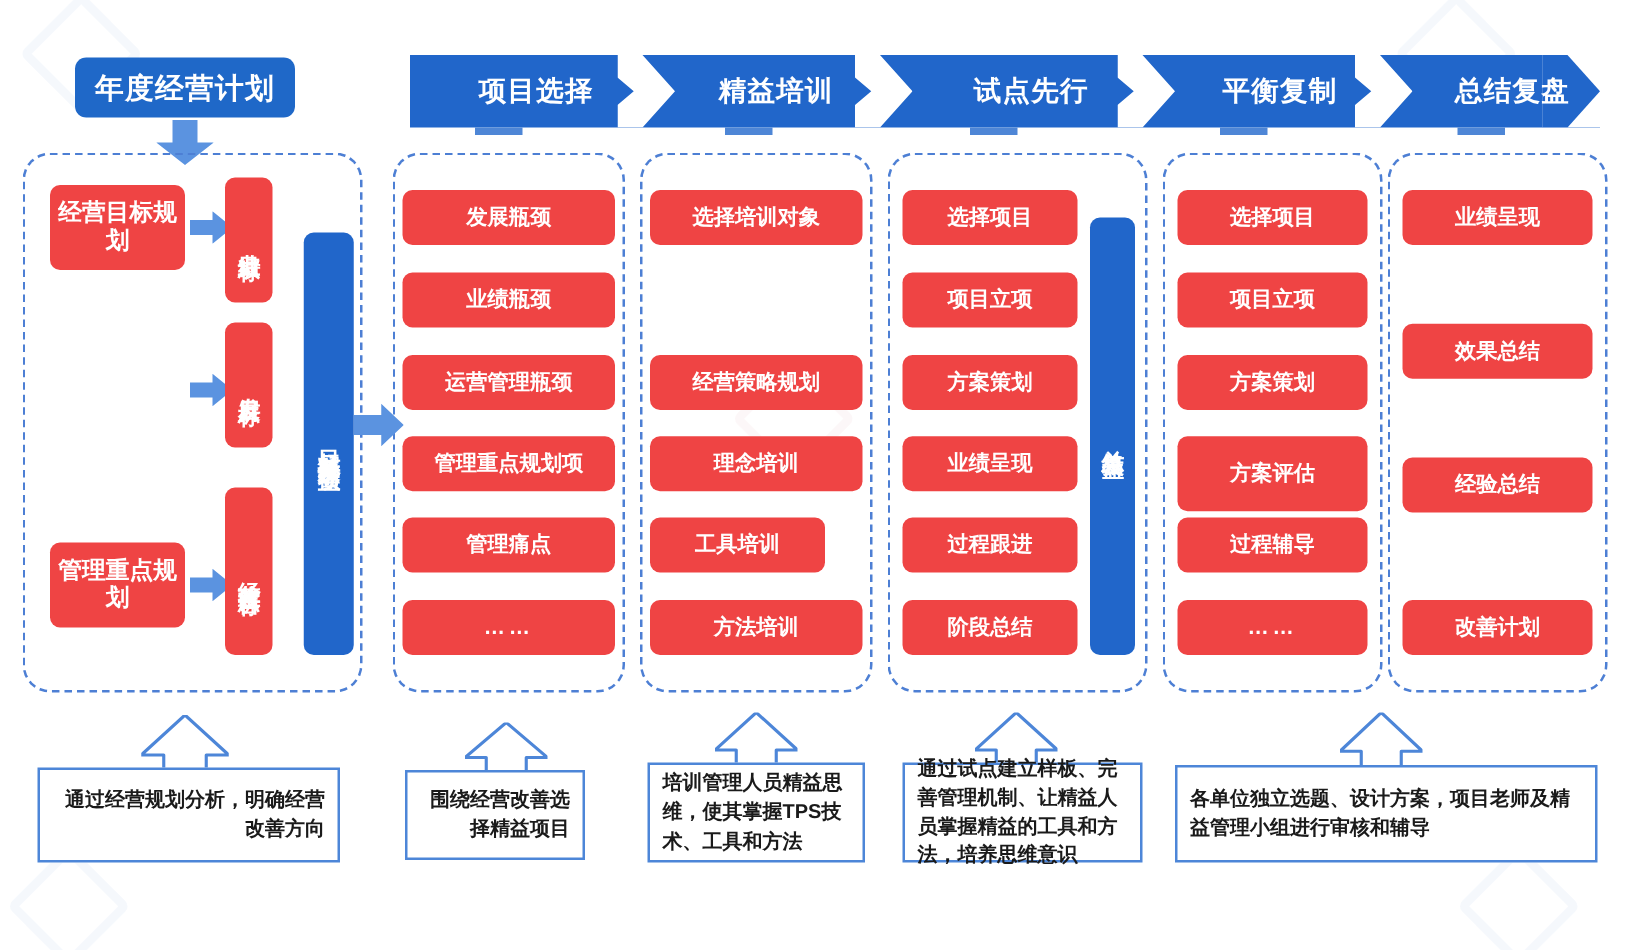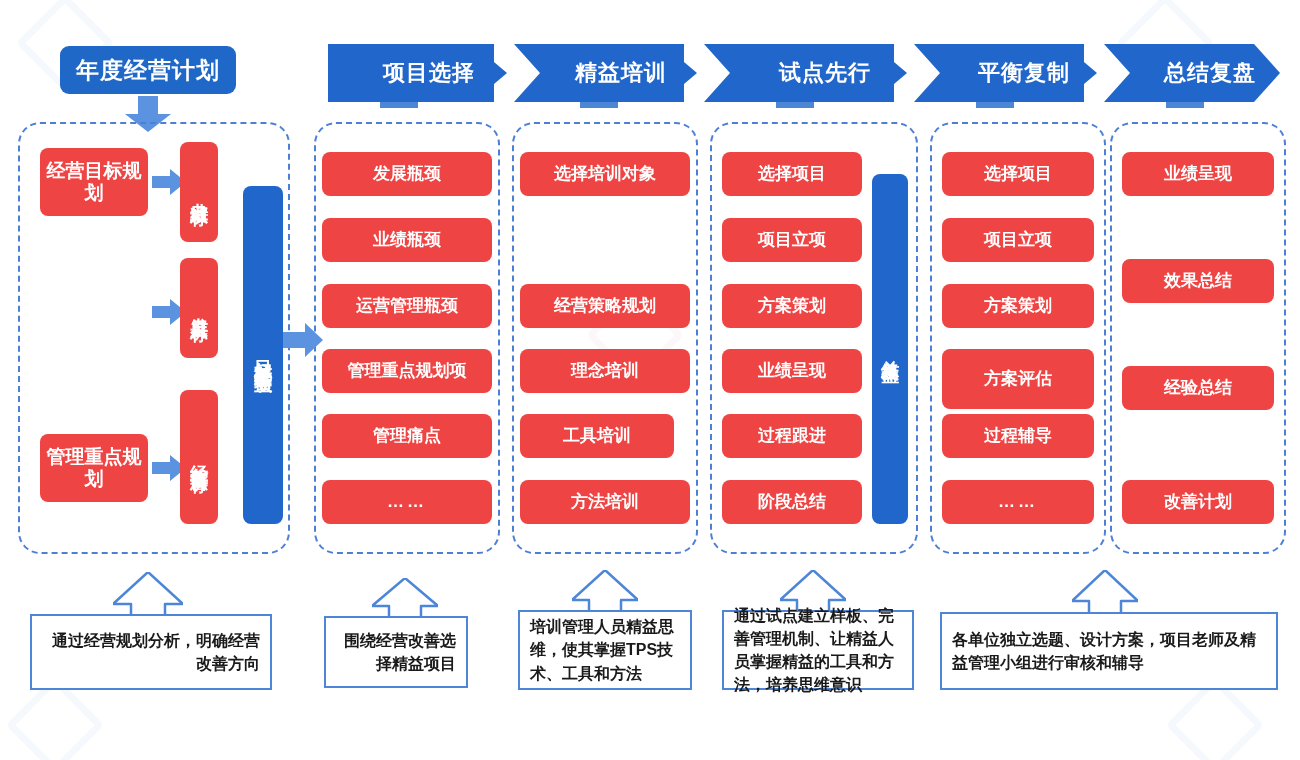--- a/index.html
+++ b/index.html
@@ -214,21 +214,21 @@
 
   <div class="pill" style="left:520px;top:152px;width:170px;height:44px;">
       <span>选择培训对象</span>
     </div>
   <div class="pill" style="left:520px;top:284px;width:170px;height:44px;">
       <span>经营策略规划</span>
     </div>
   <div class="pill" style="left:520px;top:349px;width:170px;height:44px;">
       <span>理念培训</span>
     </div>
-  <div class="pill" style="left:520px;top:414px;width:154px;height:44px;">
+  <div class="pill" style="left:520px;top:414px;width:140px;height:44px;">
       <span>工具培训</span>
     </div>
   <div class="pill" style="left:520px;top:480px;width:170px;height:44px;">
       <span>方法培训</span>
     </div>
 
   <div class="pill" style="left:722px;top:152px;width:140px;height:44px;">
       <span>选择项目</span>
     </div>
   <div class="pill" style="left:722px;top:218px;width:140px;height:44px;">

